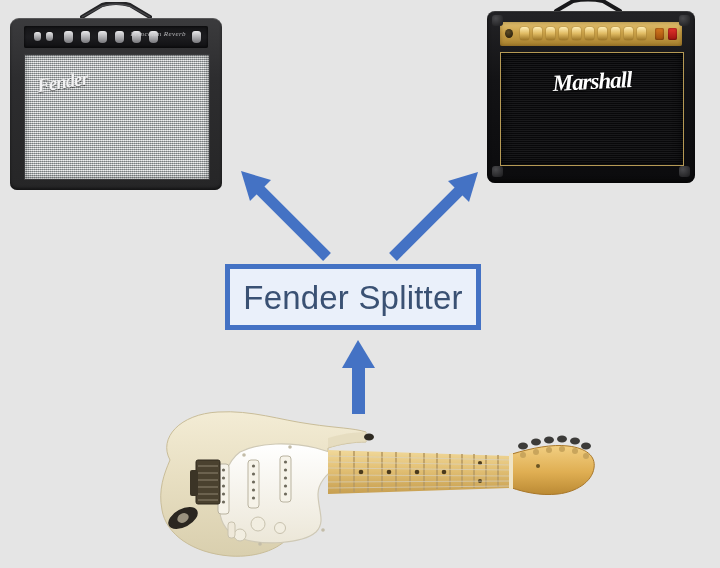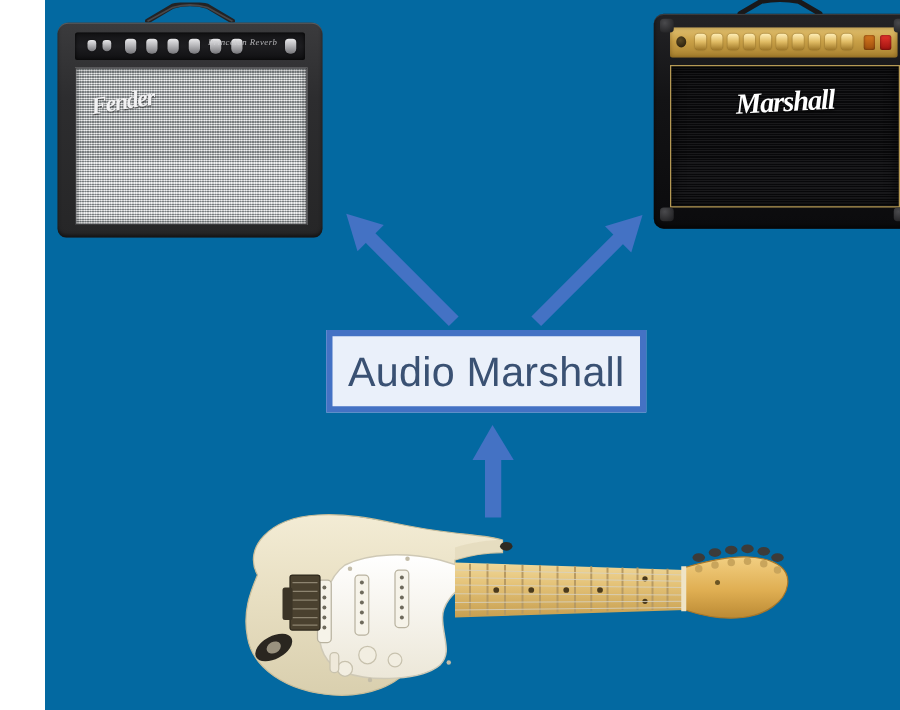--- a/index.html
+++ b/index.html
@@ -10,22 +10,21 @@
   body {
     width: 720px;
     height: 568px;
     position: relative;
     overflow: hidden;
     font-family: "Liberation Sans", sans-serif;
   }
   .canvas {
     position: absolute;
     inset: 0;
-    background: #0369a1;
-    margin-left: 36px;
+    background: #e5e5e5;
   }
 
   
   .node { position: absolute; }
 
   
   #fender-amp {
     left: 10px; top: 10px; width: 212px; height: 180px;
   }
   .fender-handle {
@@ -274,21 +273,21 @@
       <polygon points="478,172 469,202 448,181" fill="#4472c4"></polygon>
     </g>
 
     <g>
       <rect x="352" y="362" width="13" height="52" fill="#4472c4"></rect>
       <polygon points="358,340 375,368 342,368" fill="#4472c4"></polygon>
     </g>
   </svg>
 
   <div class="node" id="splitter-box">
-    <span id="splitter-label">Audio Marshall</span>
+    <span id="splitter-label">Fender Splitter</span>
   </div>
 
   <div class="node" id="guitar">
     <svg viewBox="0 0 460 168" width="460" height="168">
       <defs>
         <linearGradient id="bodyG" x1="0" y1="0" x2="0" y2="1">
           <stop offset="0%" stop-color="#f3ecd5"></stop>
           <stop offset="45%" stop-color="#e8dfc2"></stop>
           <stop offset="100%" stop-color="#d9cfae"></stop>
         </linearGradient>

